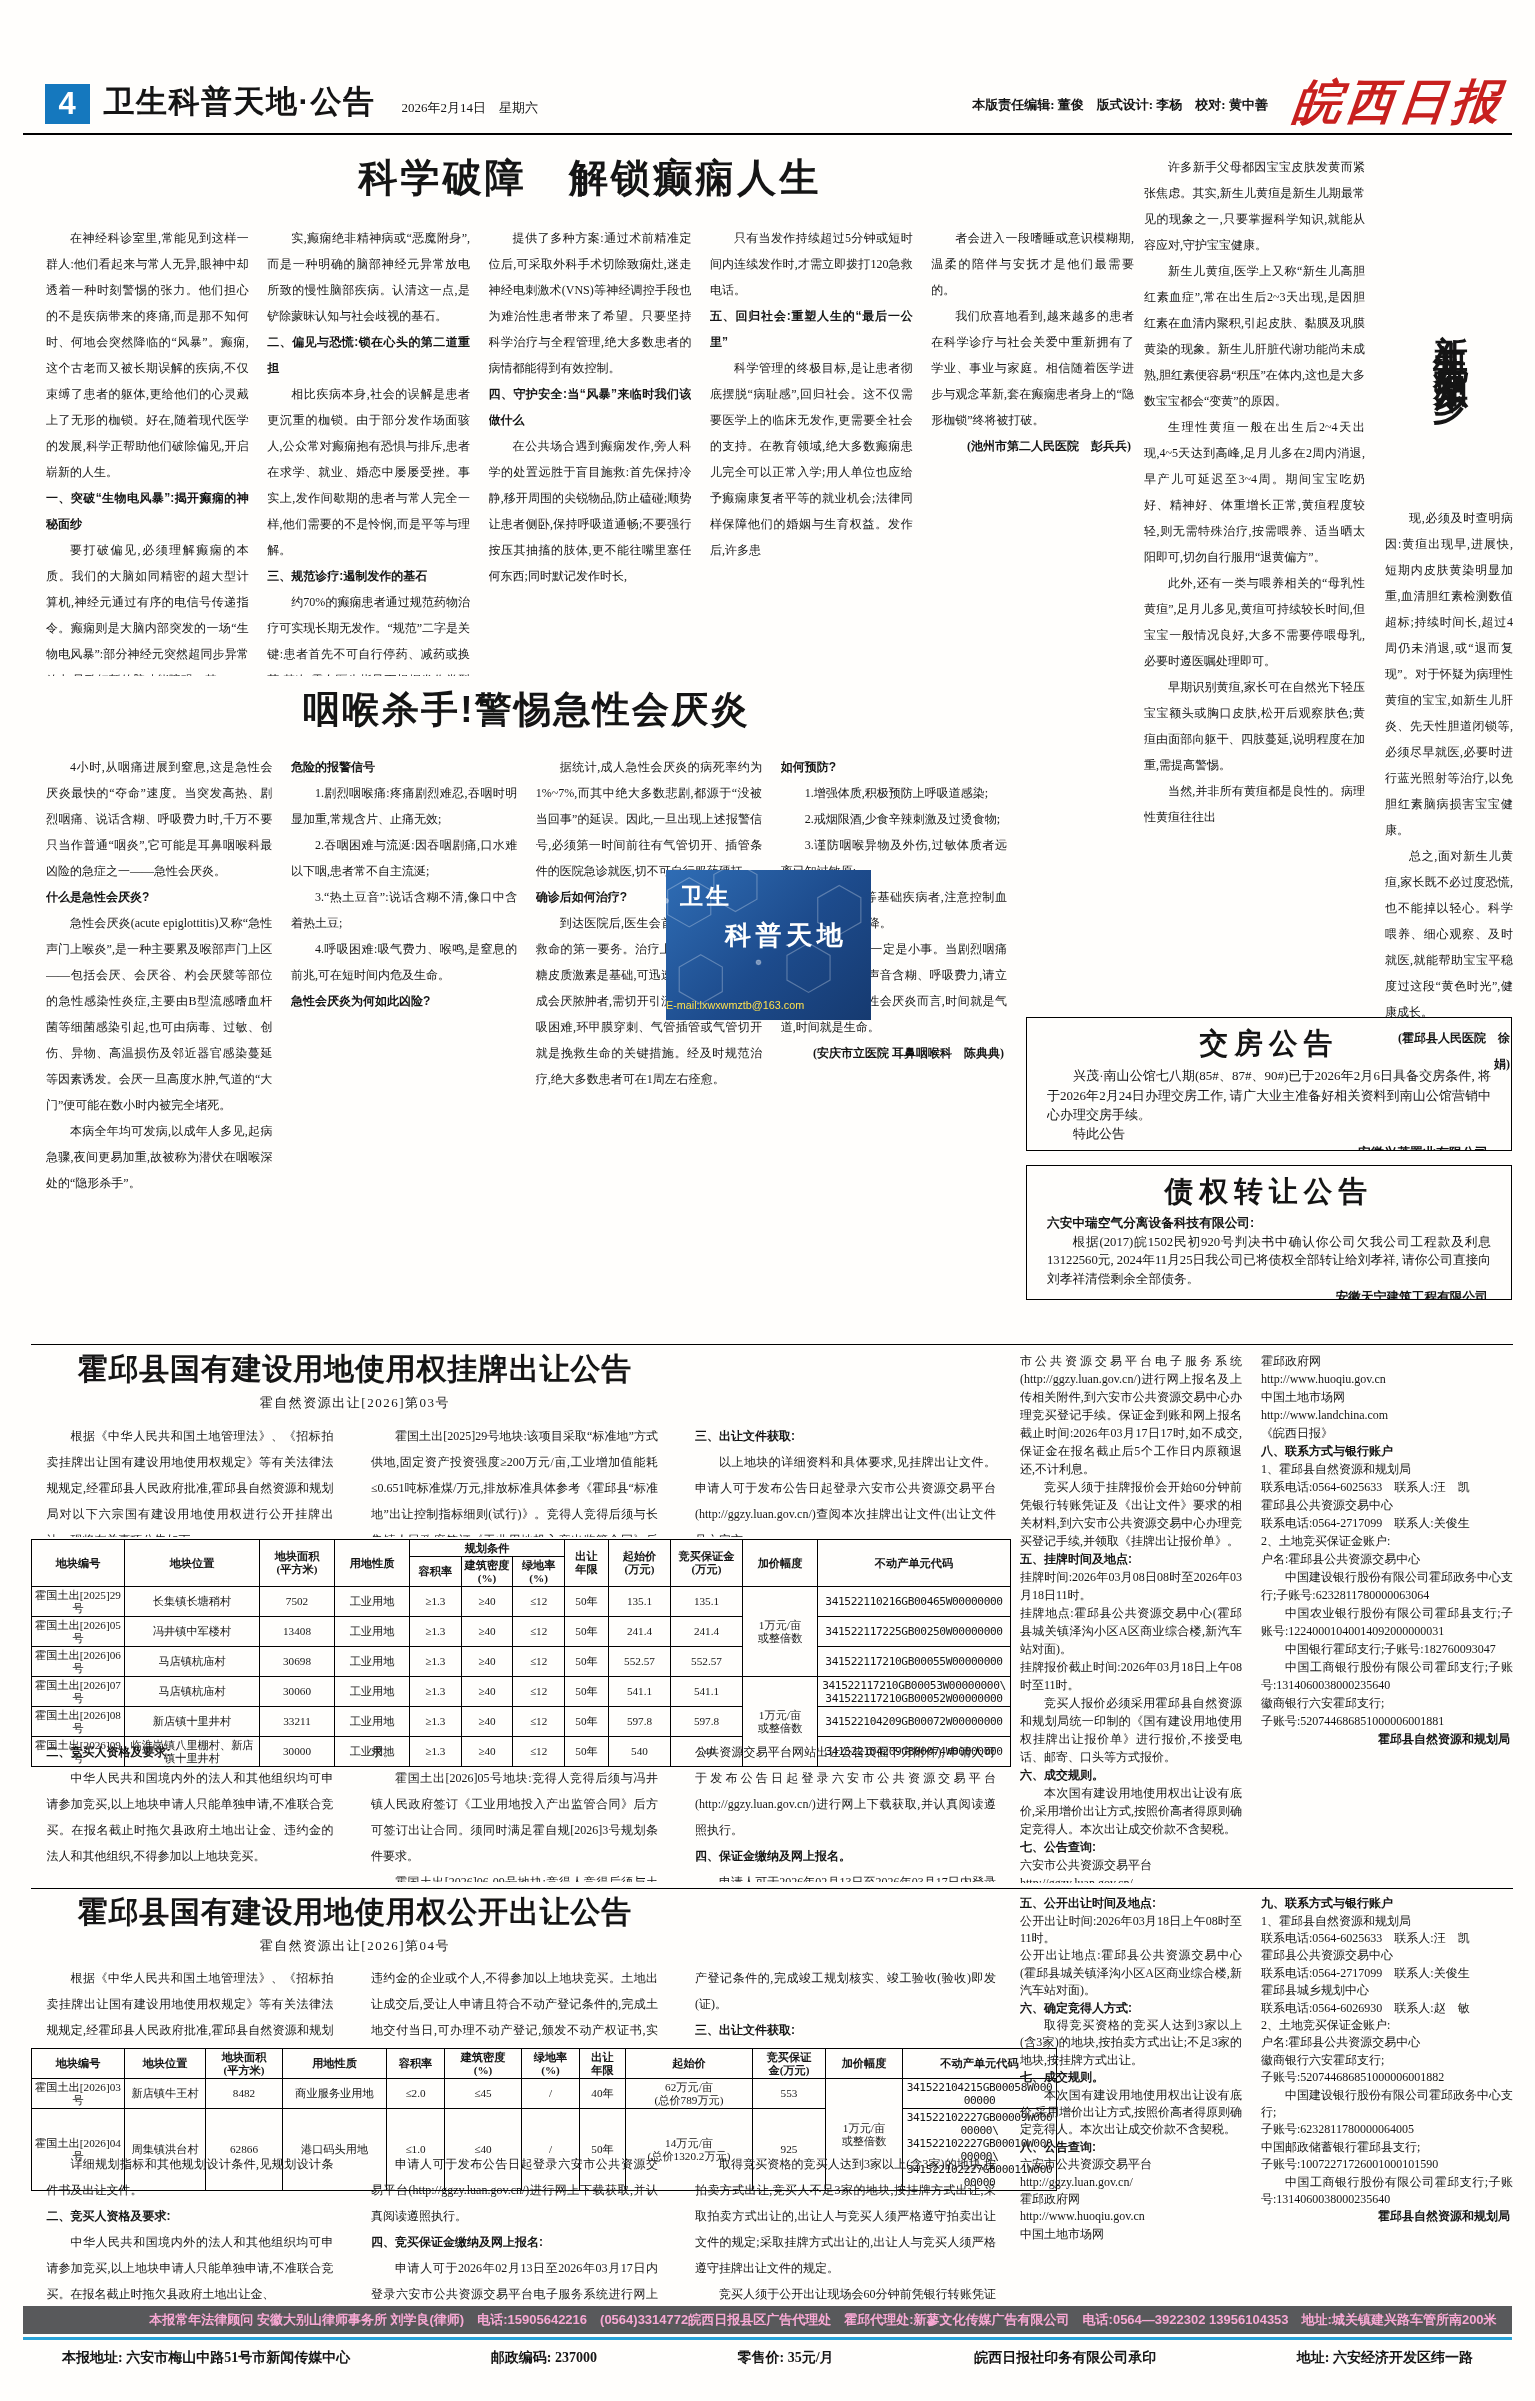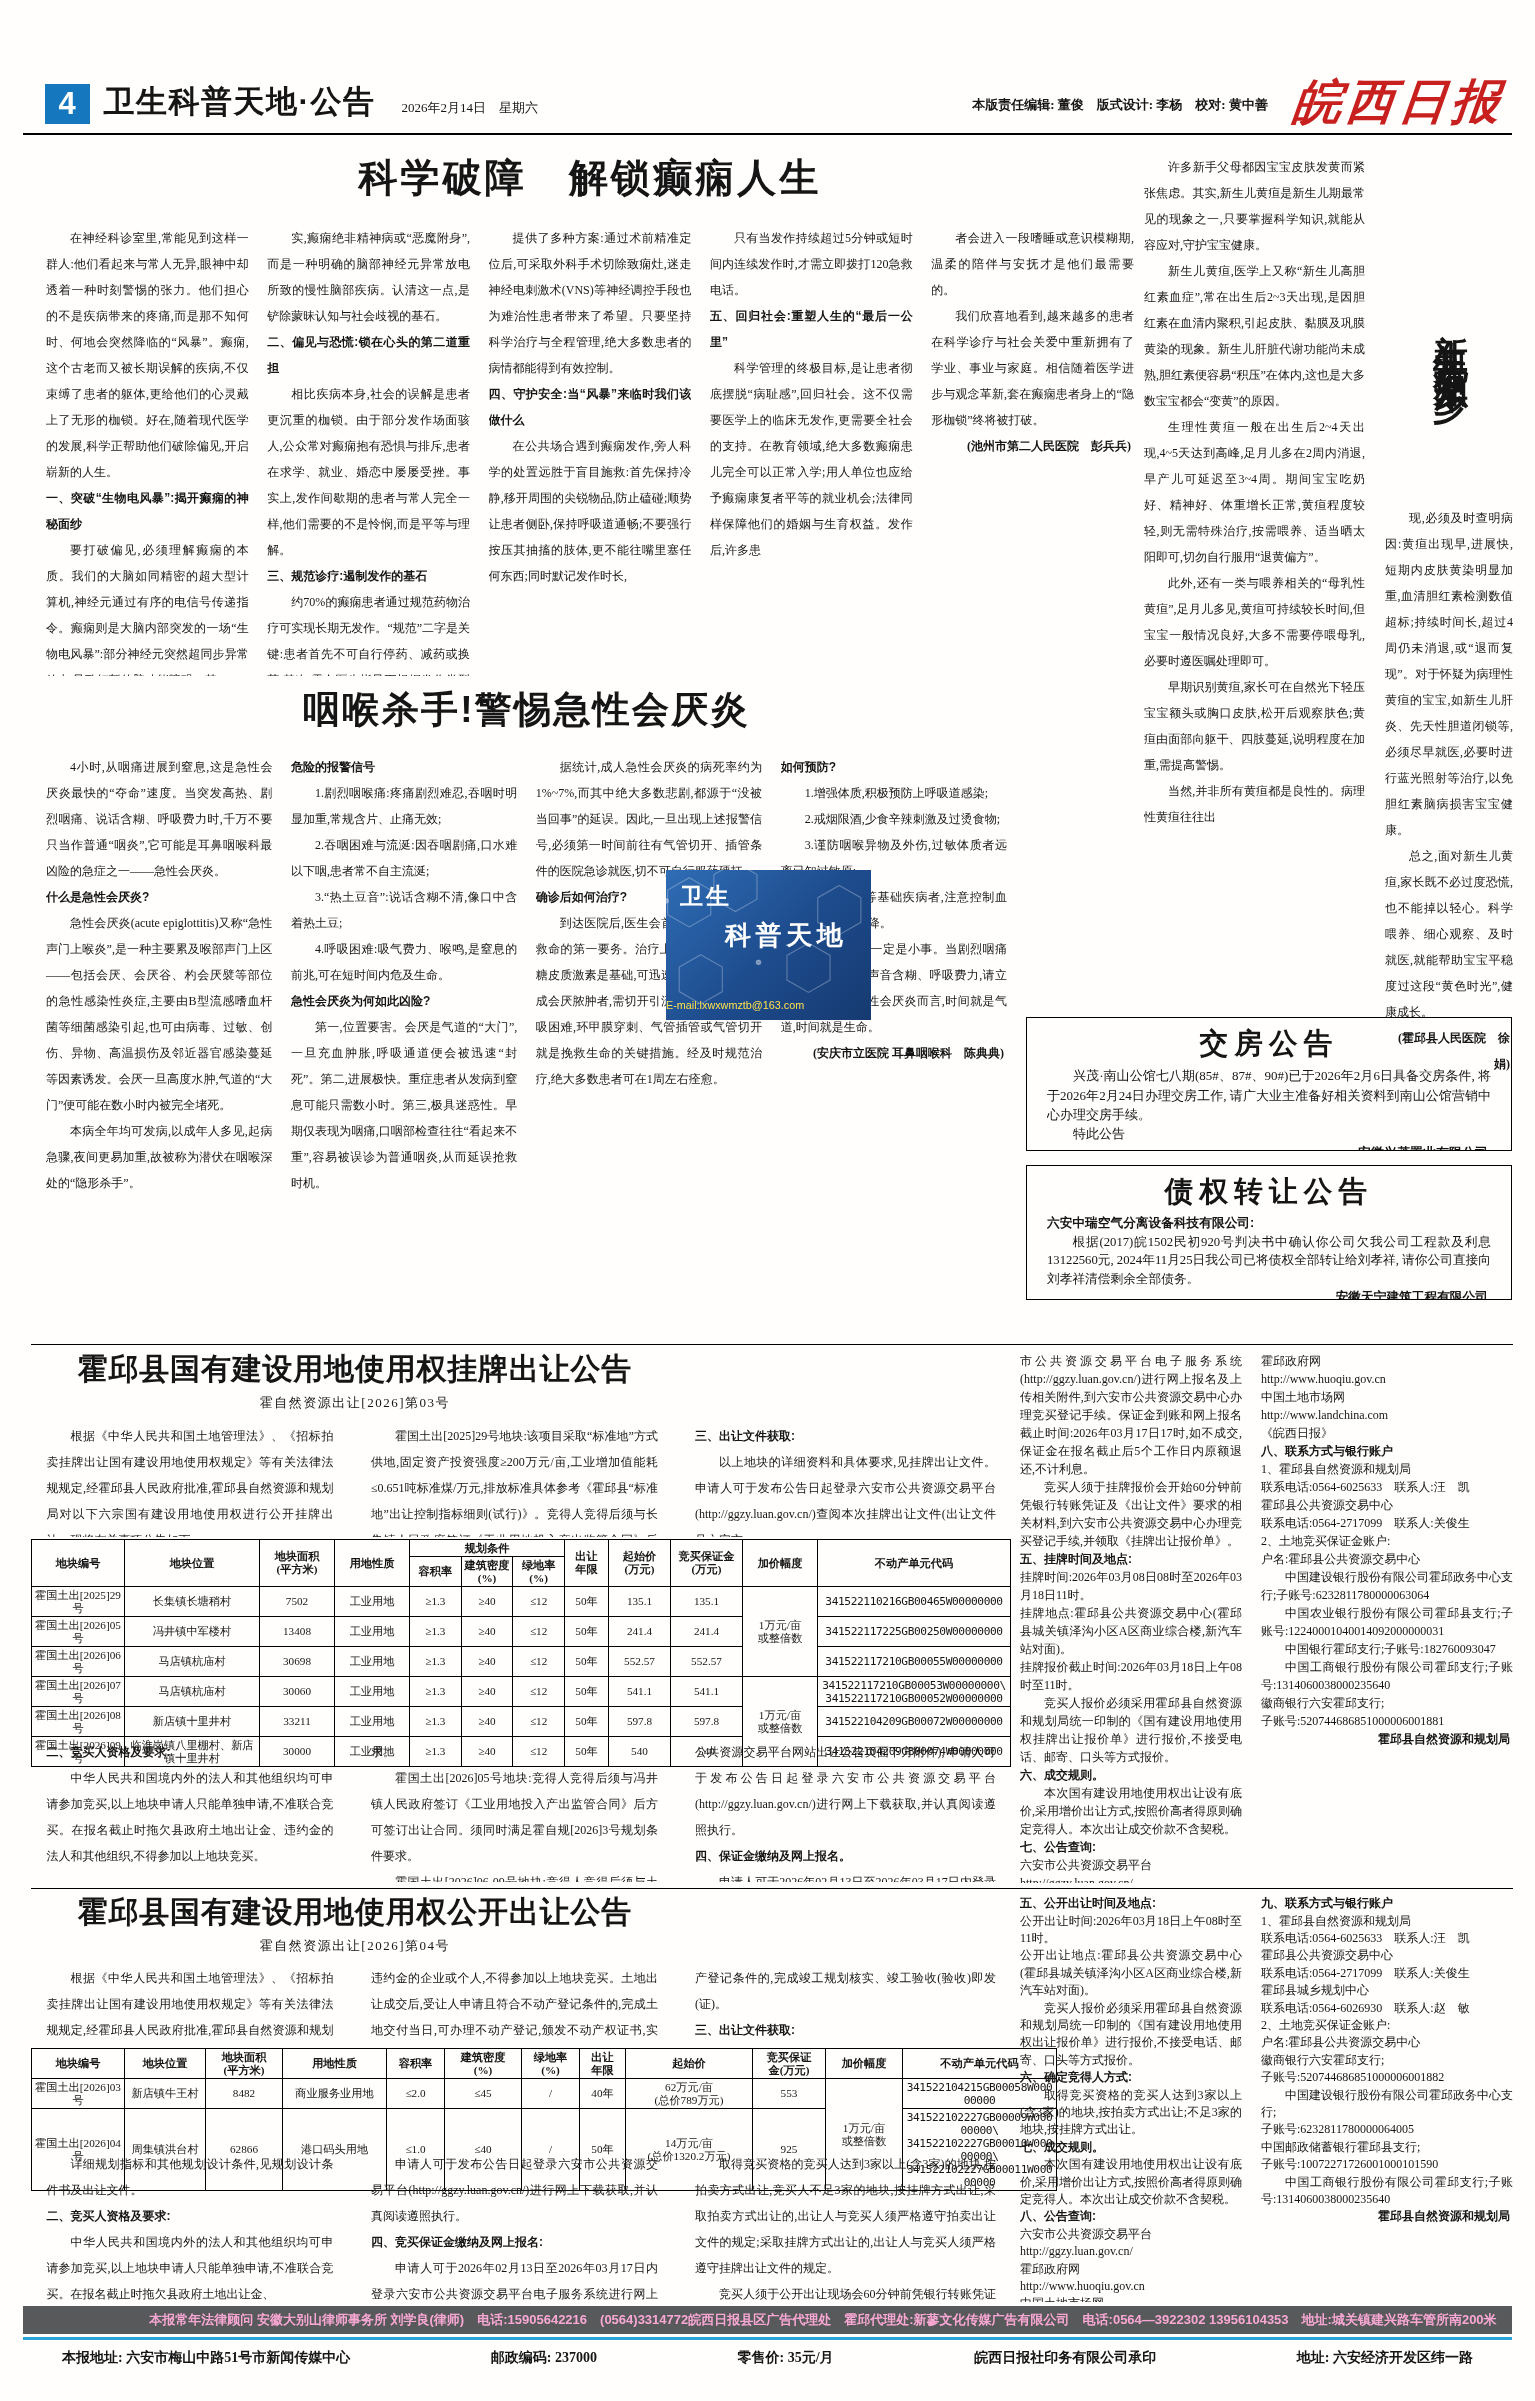--- a/index.html
+++ b/index.html
@@ -161,21 +161,20 @@
           <div class="fi p">急性会厌炎(acute epiglottitis)又称“急性声门上喉炎”,是一种主要累及喉部声门上区——包括会厌、会厌谷、杓会厌襞等部位的急性感染性炎症,主要由B型流感嗜血杆菌等细菌感染引起,也可由病毒、过敏、创伤、异物、高温损伤及邻近器官感染蔓延等因素诱发。会厌一旦高度水肿,气道的“大门”便可能在数小时内被完全堵死。</div>
           <div class="fi p">本病全年均可发病,以成年人多见,起病急骤,夜间更易加重,故被称为潜伏在咽喉深处的“隐形杀手”。</div>
         </div>
         <div class="col flow">
           <div class="fi h">危险的报警信号</div>
           <div class="fi p">1.剧烈咽喉痛:疼痛剧烈难忍,吞咽时明显加重,常规含片、止痛无效;</div>
           <div class="fi p">2.吞咽困难与流涎:因吞咽剧痛,口水难以下咽,患者常不自主流涎;</div>
           <div class="fi p">3.“热土豆音”:说话含糊不清,像口中含着热土豆;</div>
           <div class="fi p">4.呼吸困难:吸气费力、喉鸣,是窒息的前兆,可在短时间内危及生命。</div>
           <div class="fi h">急性会厌炎为何如此凶险?</div>
-          <div class="fi p">第一,位置要害。会厌是气道的“大门”,一旦充血肿胀,呼吸通道便会被迅速“封死”。第二,进展极快。重症患者从发病到窒息可能只需数小时。第三,极具迷惑性。早期仅表现为咽痛,口咽部检查往往“看起来不重”,容易被误诊为普通咽炎,从而延误抢救时机。</div>
         </div>
         <div class="col flow">
           <div class="fi p">据统计,成人急性会厌炎的病死率约为1%~7%,而其中绝大多数悲剧,都源于“没被当回事”的延误。因此,一旦出现上述报警信号,必须第一时间前往有气管切开、插管条件的医院急诊就医,切不可自行服药硬扛。</div>
           <div class="fi h">确诊后如何治疗?</div>
           <div class="fi p">到达医院后,医生会首先评估气道,这是救命的第一要务。治疗上,足量抗生素联合糖皮质激素是基础,可迅速减轻会厌水肿;形成会厌脓肿者,需切开引流;一旦出现严重呼吸困难,环甲膜穿刺、气管插管或气管切开就是挽救生命的关键措施。经及时规范治疗,绝大多数患者可在1周左右痊愈。</div>
         </div>
         <div class="col flow">
           <div class="fi h">如何预防?</div>
           <div class="fi p">1.增强体质,积极预防上呼吸道感染;</div>
           <div class="fi p">2.戒烟限酒,少食辛辣刺激及过烫食物;</div>
@@ -476,21 +475,20 @@
         <div class="fi p">申请人可于2026年02月13日至2026年03月17日内登录六安市公共资源交易平台电子服务系统进行网上报名及上传相关附件,并按时足额缴纳竞买保证金。</div>
       </div>
     <div class="l-col flow" id="l2b2" style="left:664px;top:259px;width:301px;height:151px;">
         <div class="fi p">取得竞买资格的竞买人达到3家以上(含3家)的地块,按拍卖方式出让,竞买人不足3家的地块,按挂牌方式出让,采取拍卖方式出让的,出让人与竞买人须严格遵守拍卖出让文件的规定;采取挂牌方式出让的,出让人与竞买人须严格遵守挂牌出让文件的规定。</div>
         <div class="fi p">竞买人须于公开出让现场会60分钟前凭银行转账凭证及出让文件要求的相关材料办理竞买登记手续。</div>
       </div>
     <div class="l-col flow" id="l2r1" style="left:989px;top:3.1px;width:222px;height:407px;line-height:17.4px;">
         <div class="fi h">五、公开出让时间及地点:</div>
         <div class="fi n">公开出让时间:2026年03月18日上午08时至11时。</div>
         <div class="fi n">公开出让地点:霍邱县公共资源交易中心(霍邱县城关镇泽沟小区A区商业综合楼,新汽车站对面)。</div>
-        <div class="fi p">竞买人报价必须采用霍邱县自然资源和规划局统一印制的《国有建设用地使用权出让报价单》进行报价,不接受电话、邮寄、口头等方式报价。</div>
         <div class="fi h">六、确定竞得人方式:</div>
         <div class="fi p">取得竞买资格的竞买人达到3家以上(含3家)的地块,按拍卖方式出让;不足3家的地块,按挂牌方式出让。</div>
         <div class="fi h">七、成交规则。</div>
         <div class="fi p">本次国有建设用地使用权出让设有底价,采用增价出让方式,按照价高者得原则确定竞得人。本次出让成交价款不含契税。</div>
         <div class="fi h">八、公告查询:</div>
         <div class="fi n">六安市公共资源交易平台</div>
         <div class="fi n">http://ggzy.luan.gov.cn/</div>
         <div class="fi n">霍邱政府网</div>
         <div class="fi n">http://www.huoqiu.gov.cn</div>
         <div class="fi n">中国土地市场网</div>

